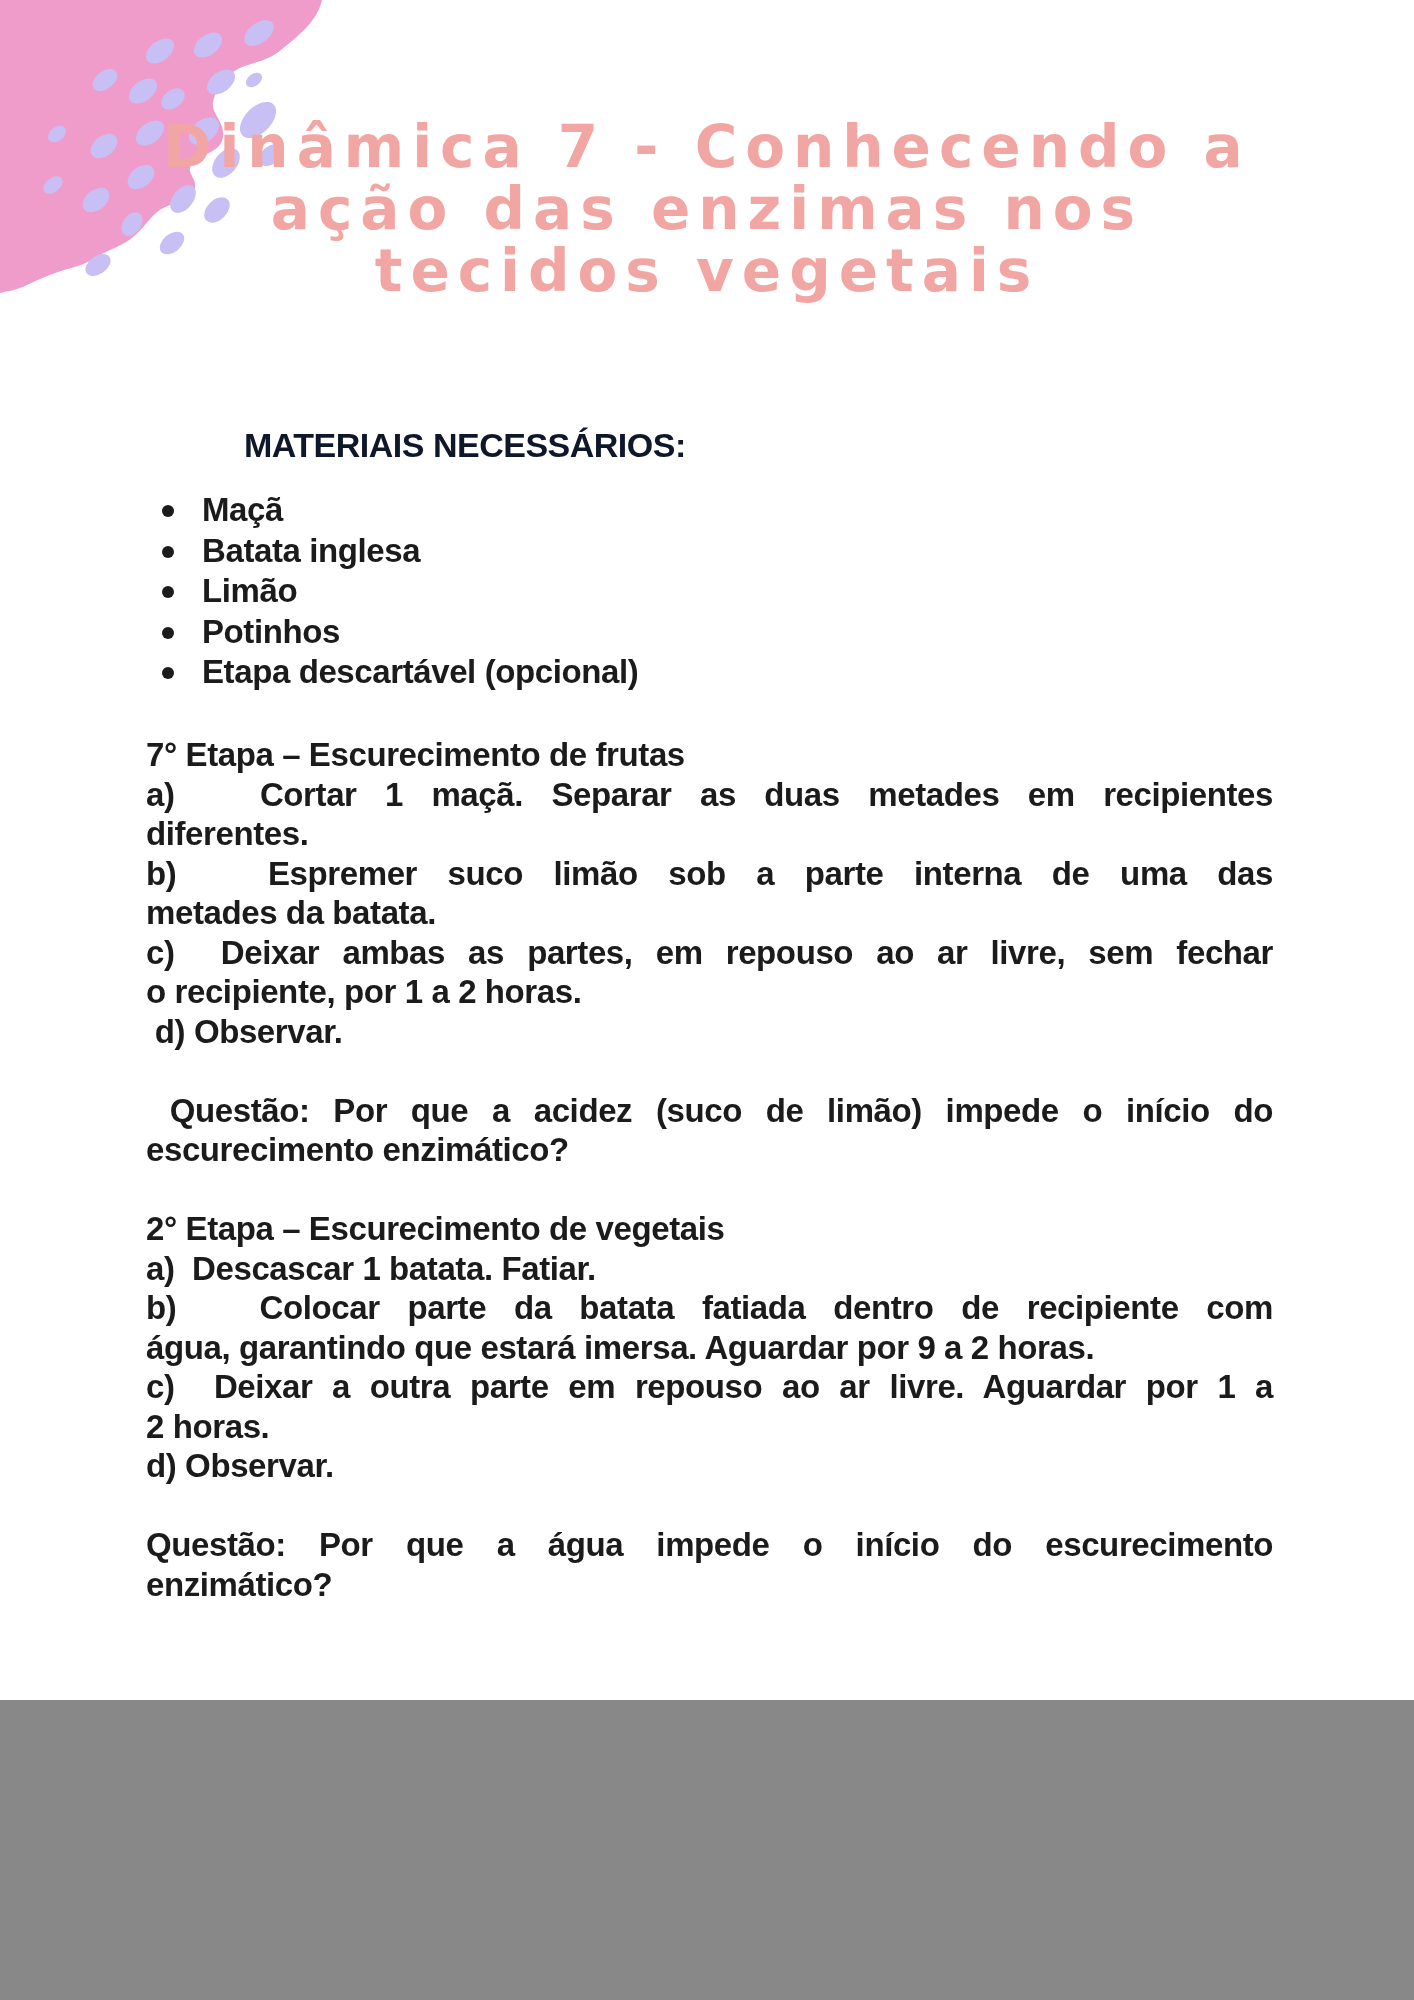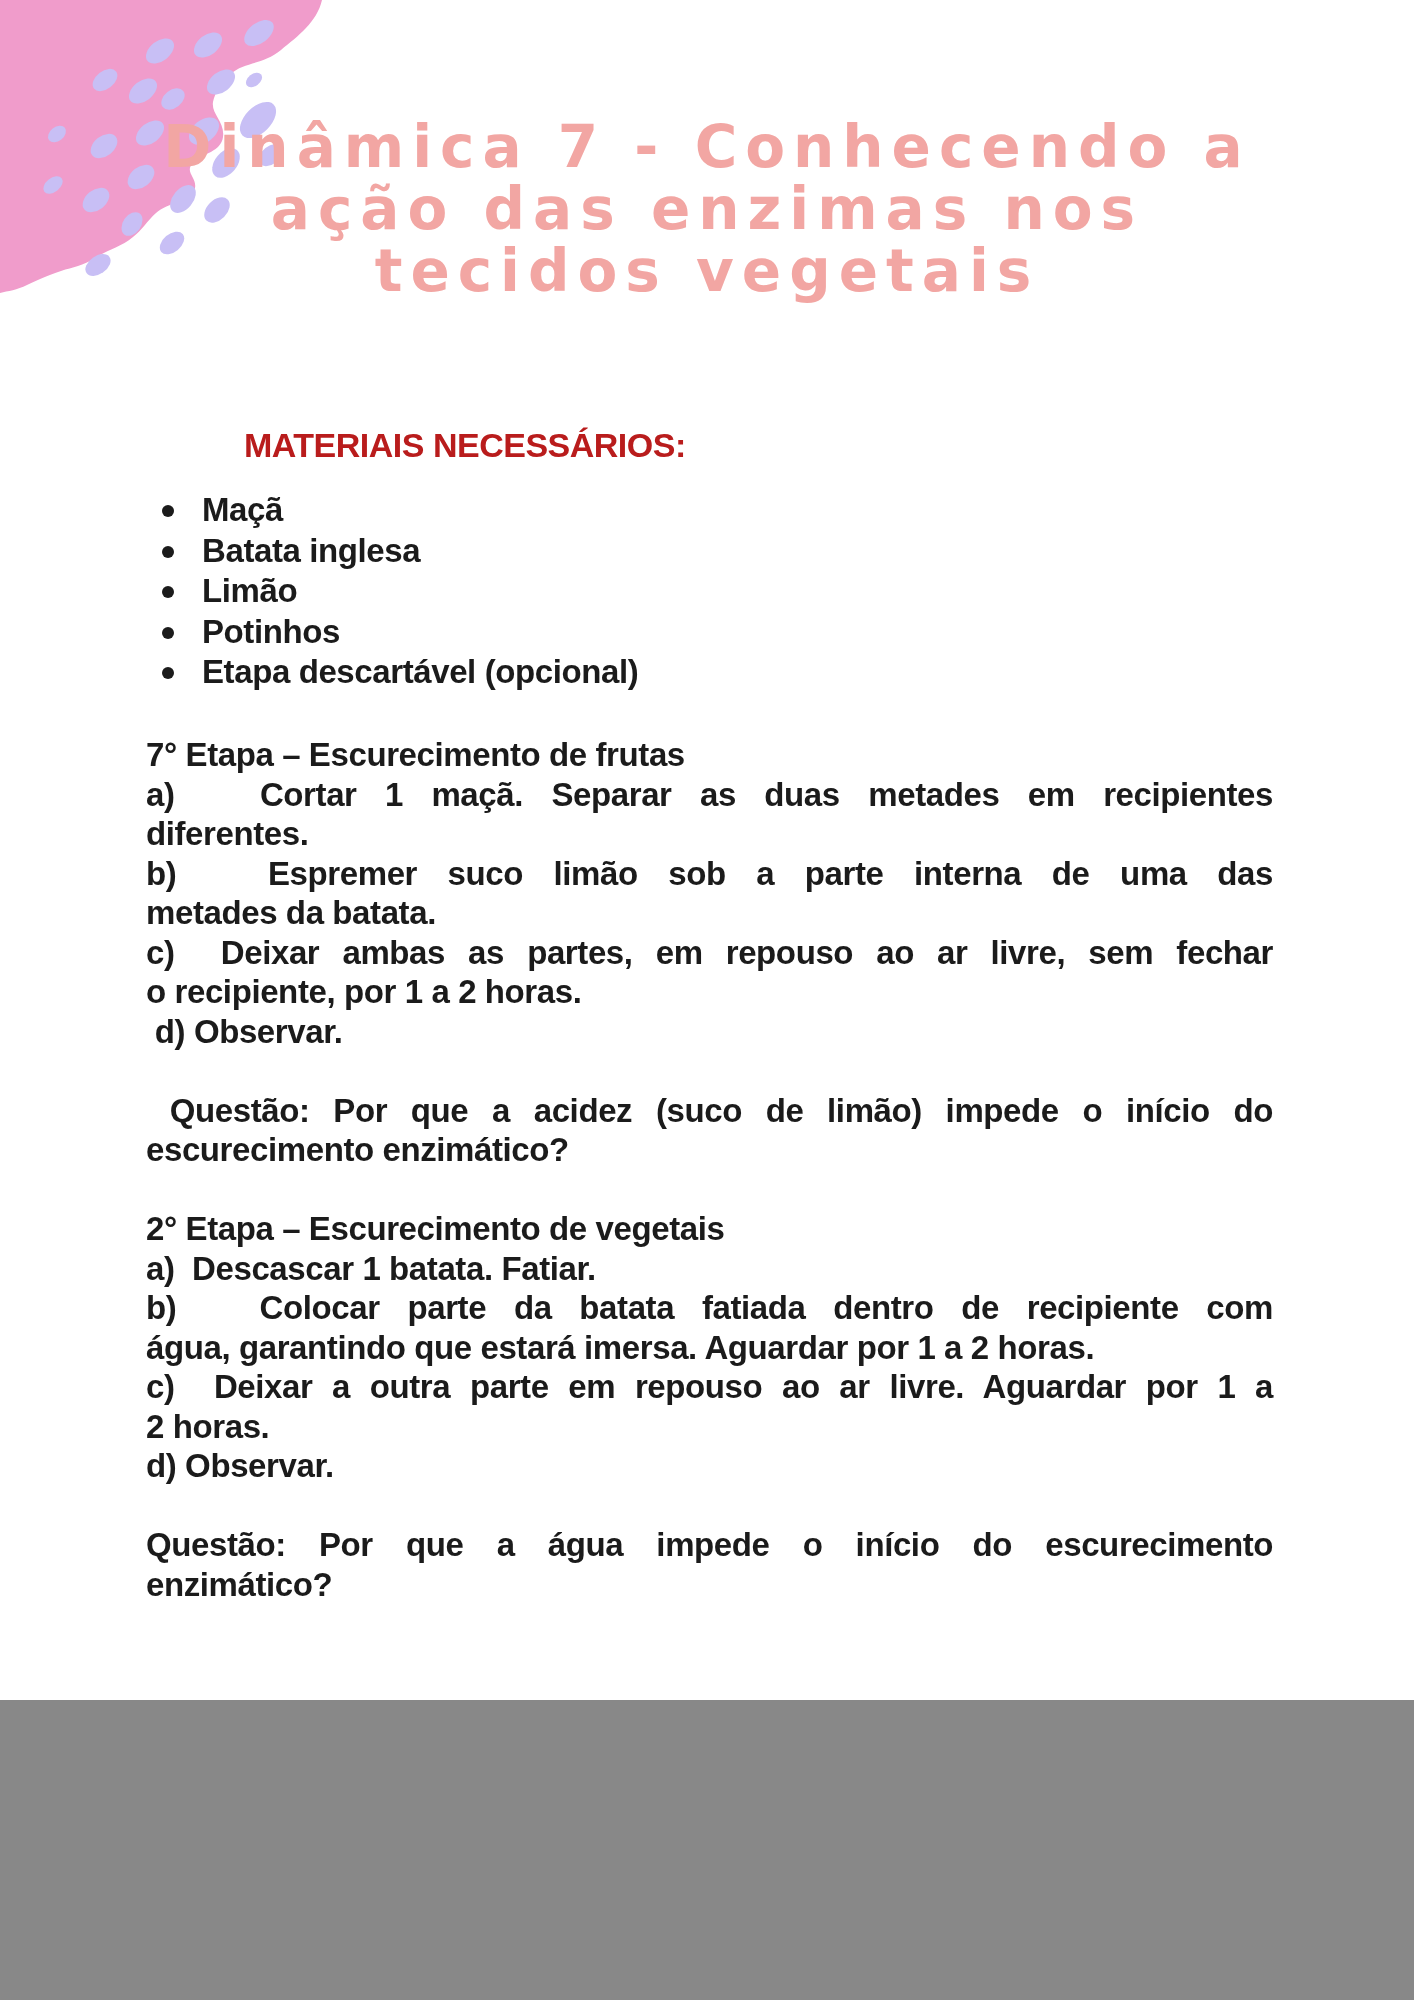--- a/index.html
+++ b/index.html
@@ -20,21 +20,21 @@
     margin:0;text-align:center;
     font-family:"DejaVu Sans",sans-serif;
     font-weight:700;
     font-size:58px;line-height:62px;letter-spacing:8px;
     color:#f2a6a3;
     z-index:2;
   }
   .materials-heading{
     position:absolute;left:244px;top:426px;
     font-size:34px;font-weight:700;letter-spacing:-0.5px;
-    color:#b91c1c;
+    color:#0f172a;
   }
   .materials{
     position:absolute;left:146px;top:490px;width:900px;
     margin:0;padding:0;list-style:none;
   }
   .materials li{
     position:relative;
     padding-left:56px;
     font-size:33px;font-weight:700;letter-spacing:-0.4px;
     line-height:40.5px;color:#1b1b1b;
@@ -188,21 +188,21 @@
         <div class="line">&nbsp;d) Observar.</div>
       </div>
     <div class="block">
         <div class="line j">&nbsp;Questão: Por que a acidez (suco de limão) impede o início do</div>
         <div class="line">escurecimento enzimático?</div>
       </div>
     <div class="block">
         <div class="line">2° Etapa – Escurecimento de vegetais</div>
         <div class="line">a)&nbsp; Descascar 1 batata. Fatiar.</div>
         <div class="line j">b)&nbsp;&nbsp; Colocar parte da batata fatiada dentro de recipiente com</div>
-        <div class="line">água, garantindo que estará imersa. Aguardar por 1 a 2 horas.</div>
+        <div class="line">água, garantindo que estará imersa. Aguardar por 9 a 2 horas.</div>
         <div class="line j">c)&nbsp; Deixar a outra parte em repouso ao ar livre. Aguardar por 1 a</div>
         <div class="line">2 horas.</div>
         <div class="line">d) Observar.</div>
       </div>
     <div class="block">
         <div class="line j">Questão: Por que a água impede o início do escurecimento</div>
         <div class="line">enzimático?</div>
       </div>
   </div>
 

